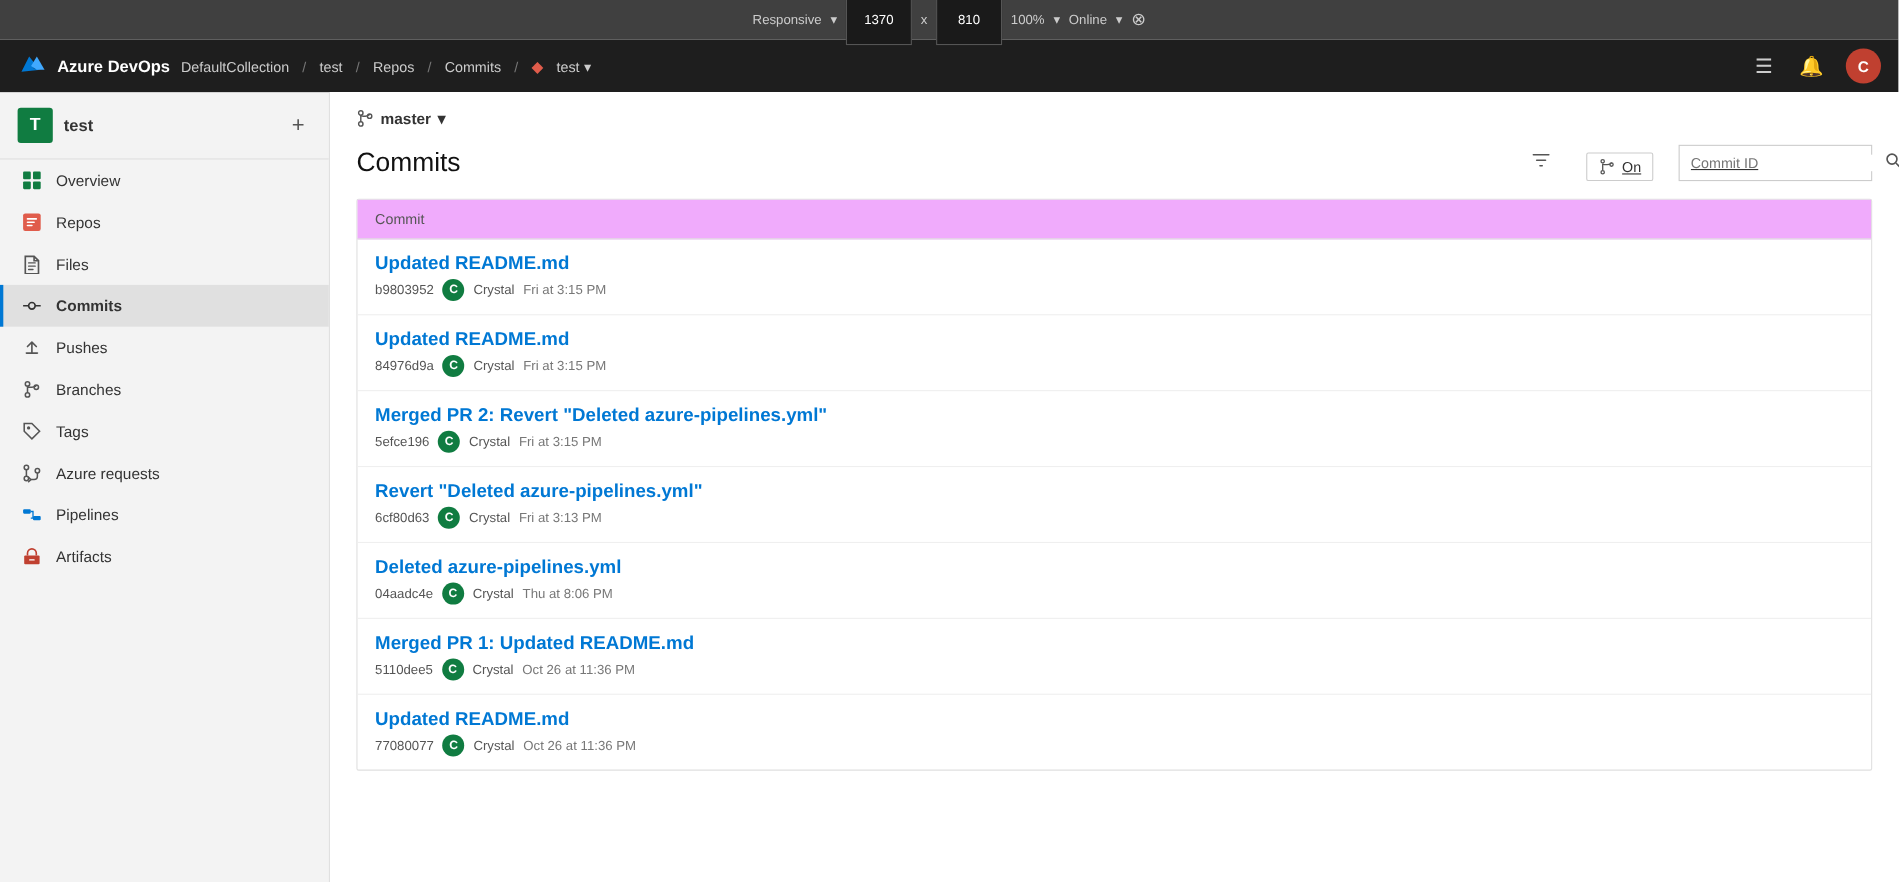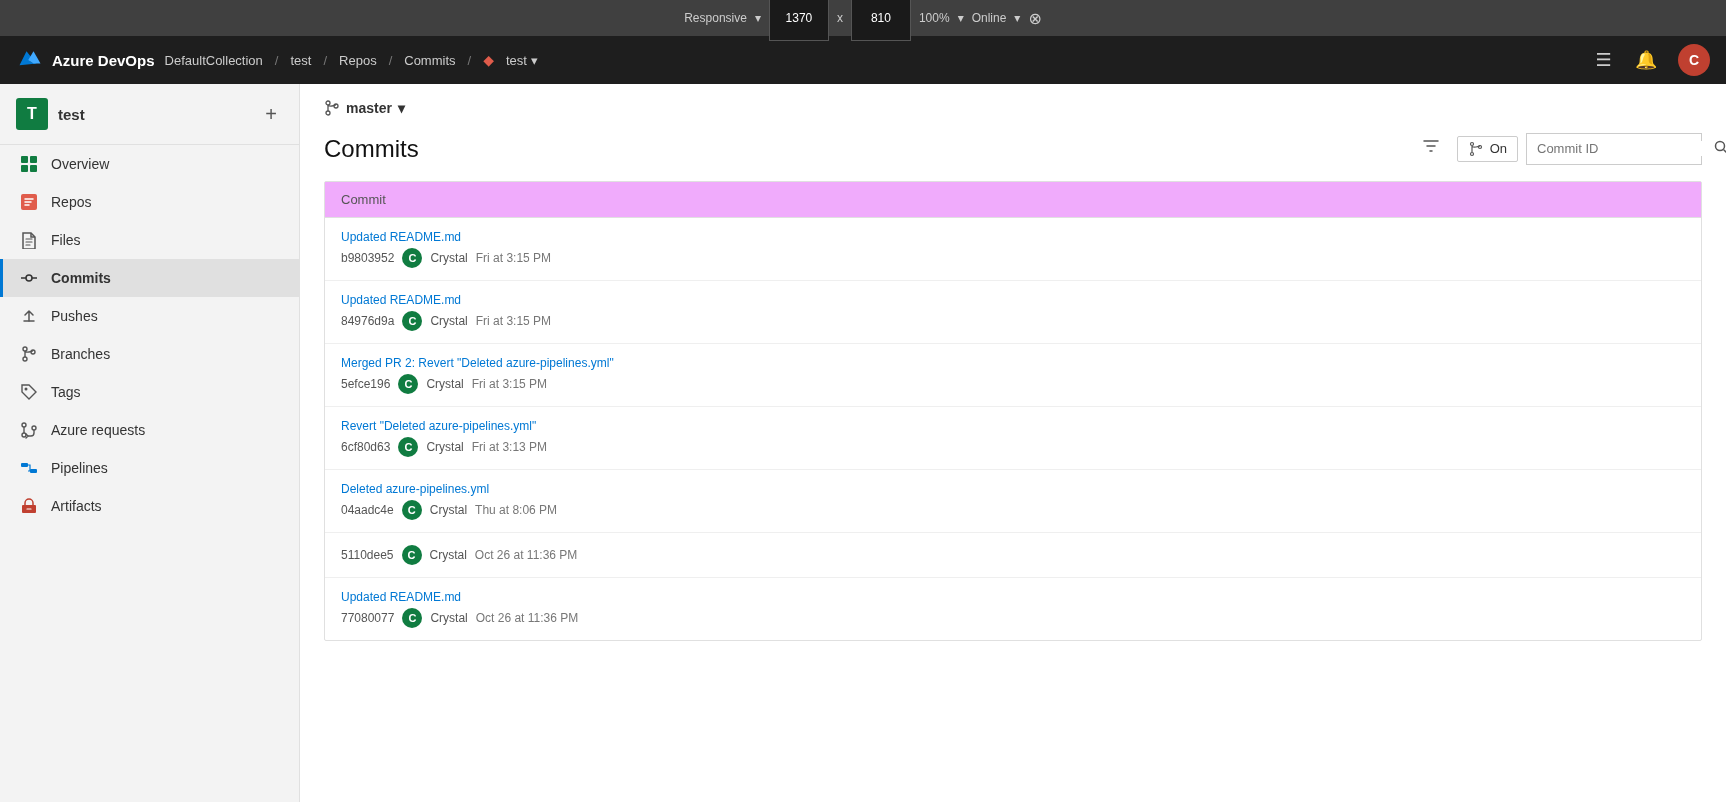--- a/index.html
+++ b/index.html
@@ -205,22 +205,23 @@
       margin-bottom: 16px;
     }
     .page-title {
       font-size: 24px;
       font-weight: 300;
       color: #111;
       flex: 1;
     }
     .toolbar-right {
       display: flex;
-      align-items: center;
-      gap: 8px;
+      align-items: flex-end;
+      gap: 23px;
+      text-decoration: underline;
     }
     .filter-btn {
       background: none;
       border: none;
       cursor: pointer;
       font-size: 18px;
       color: #555;
       padding: 4px 8px;
     }
     .on-toggle {
@@ -272,22 +273,22 @@
       border-bottom: 1px solid #e0e0e0;
       background: #f0abfc;
     }
     .commit-row {
       padding: 12px 16px;
       border-bottom: 1px solid #efefef;
       cursor: pointer;
     }
     .commit-row:last-child { border-bottom: none; }
     .commit-title {
-      font-size: 12px;
-      font-weight: 400;
+      font-size: 17px;
+      font-weight: 700;
       color: #0078d4;
       margin-bottom: 4px;
     }
     .commit-meta {
       display: flex;
       align-items: center;
       gap: 8px;
       font-size: 12px;
       color: #555;
     }
@@ -566,20 +567,21 @@
             <div class="commit-row">
       <div class="commit-title">Deleted azure-pipelines.yml</div>
       <div class="commit-meta">
         <span class="commit-hash">04aadc4e</span>
         <div class="author-avatar">C</div>
         <span class="author-name">Crystal</span>
         <span class="commit-date">Thu at 8:06 PM</span>
       </div>
     </div>
             <div class="commit-row">
+      <div class="commit-title">Merged PR 1: Updated README.md</div>
       <div class="commit-meta">
         <span class="commit-hash">5110dee5</span>
         <div class="author-avatar">C</div>
         <span class="author-name">Crystal</span>
         <span class="commit-date">Oct 26 at 11:36 PM</span>
       </div>
     </div>
             <div class="commit-row">
       <div class="commit-title">Updated README.md</div>
       <div class="commit-meta">

